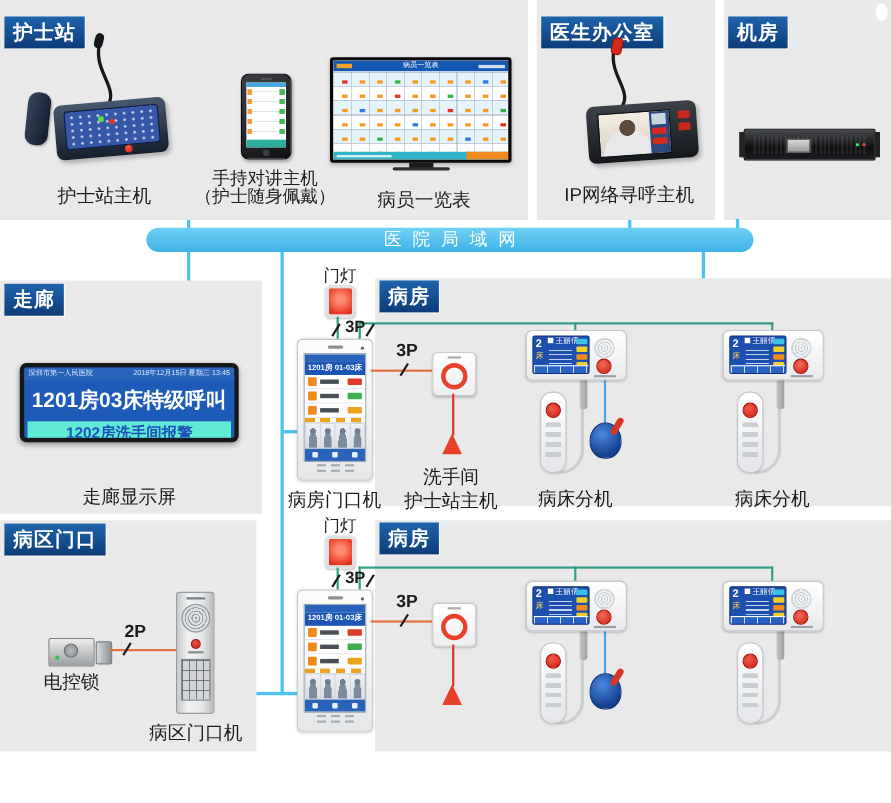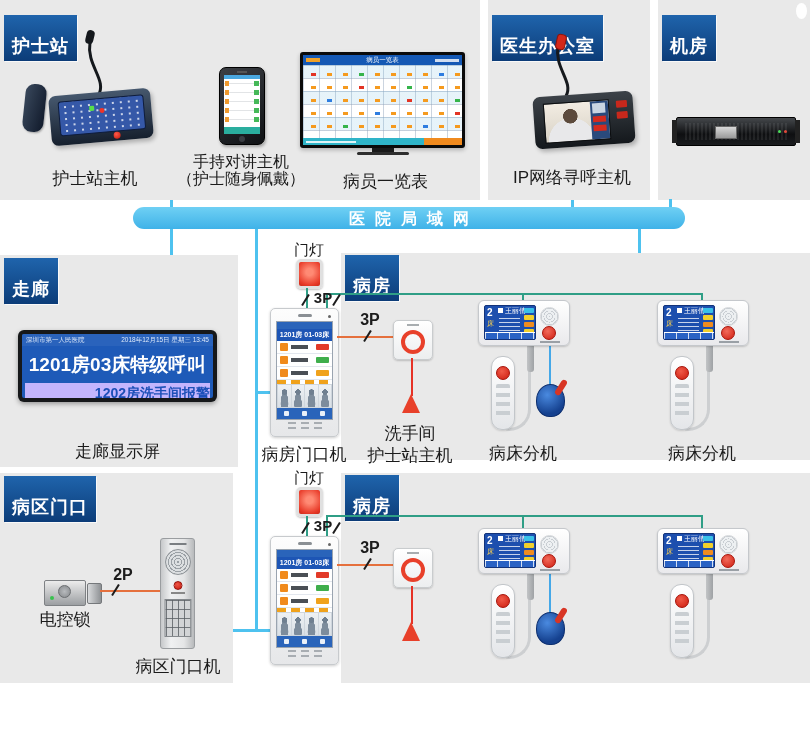--- a/index.html
+++ b/index.html
@@ -1,36 +1,36 @@
 <!DOCTYPE html>
 <html><head>
 <meta charset="utf-8">
 <style>
   html,body{margin:0;padding:0;background:#fff}
   #app{position:relative;width:810px;height:730px;background:#fff;overflow:hidden;
        font-family:"Liberation Sans","DejaVu Sans",sans-serif}
   .abs{position:absolute}
   .panel{position:absolute;background:#e9e9e9}
   .hdr{position:absolute;background:linear-gradient(#1f64ac,#0c3c78);color:#fff;font-weight:bold;
-       font-size:18px;line-height:1;padding:22px 8px 6px;letter-spacing:1px;white-space:nowrap;
+       font-size:18px;line-height:1;padding:5px 8px 6px;letter-spacing:1px;white-space:nowrap;
        box-shadow:1px 1px 0 rgba(255,255,255,.7)}
   .cap{position:absolute;text-align:center;font-size:17px;color:#1b1b1b;white-space:nowrap}
   .cap-sm{font-size:16px}
   .wl{position:absolute;font-size:16px;font-weight:bold;color:#1c1c1c;text-align:center}
   .wl-sm{font-size:15px}
   .wire{position:absolute}
   .w-blue{background:#4ec2ef}
   .w-teal{background:#2f9e86}
   .w-org{background:#e5703d}
   .w-red{background:#e63226}
   .tick{position:absolute;width:13px;height:2px;background:#1c1c1c;transform:rotate(-58deg)}
 
   
   .lan{position:absolute;left:133px;top:207px;width:552px;height:22px;border-radius:11px;
-       background:linear-gradient(#6fd0f4,#3fb2e8);color:#fff;font-size:16px;font-weight:bold;
+       background:linear-gradient(#6fd0f4,#3fb2e8);color:#fff;font-size:16px;font-weight:normal;
        text-align:center;line-height:23px;letter-spacing:10px;text-indent:10px}
   .lan-cap{position:absolute;right:3px;top:3px;width:11px;height:16px;border-radius:50%;background:#fff;opacity:.95}
 
   
   .bottom{position:absolute;left:0;top:699px;width:810px;height:26px;background:#d6d6d6;color:#3c3c3c;
           font-size:18px;text-align:center;line-height:26px;letter-spacing:2px;cursor:pointer}
 
   
   .nh-handset{position:absolute;left:24px;top:84px;width:21px;height:48px;border-radius:9px;
       background:linear-gradient(100deg,#39485c,#10192a);transform:rotate(6deg);box-shadow:1px 1px 2px rgba(0,0,0,.3)}
@@ -101,22 +101,22 @@
   .srv-led{position:absolute;right:14px;top:12px;width:3px;height:3px;border-radius:50%;background:#4ae05a;box-shadow:6px 0 0 #e04a3a}
 
   
   .cor-frame{position:absolute;left:18px;top:330px;width:199px;height:72px;background:#16181a;border-radius:6px;
       padding:4px;box-sizing:border-box;box-shadow:0 2px 5px rgba(0,0,0,.35)}
   .cor-screen{position:relative;width:100%;height:100%;background:#1e5ab8;border-radius:2px;overflow:hidden}
   .cor-hdr{position:absolute;top:0;left:0;right:0;height:12px;background:#2a63bc;color:#dce8fa;font-size:6.5px;
       line-height:12px;display:flex;justify-content:space-between;padding:0 4px}
   .cor-call{position:absolute;top:12px;left:0;right:0;height:37px;color:#fff;font-size:19px;font-weight:bold;
       text-align:center;line-height:37px}
-  .cor-alarm{position:absolute;top:49px;left:3px;right:3px;height:21px;background:#c4b5fd;color:#1d50b8;
-      font-size:14px;font-weight:bold;text-align:right;line-height:21px}
+  .cor-alarm{position:absolute;top:49px;left:3px;right:3px;height:21px;background:#5eead4;color:#1d50b8;
+      font-size:14px;font-weight:bold;text-align:center;line-height:21px}
 
   
   .lamp{position:absolute;width:27px;height:30px;box-sizing:border-box;border:3px solid #e0e0e0;border-radius:5px;
       background:radial-gradient(circle at 50% 42%,#ff8a74 20%,#e83a28 75%,#c82818);box-shadow:0 1px 2px rgba(0,0,0,.25)}
 
   
   .door-unit{position:absolute;width:67px;height:127px;background:linear-gradient(#fdfdfd,#e6e7e9);
       border:1px solid #c7cacd;border-radius:5px;box-shadow:0 1px 3px rgba(0,0,0,.2)}
   .du-mic{position:absolute;left:50%;transform:translateX(-50%);top:5px;width:14px;height:3px;background:#8a8f94;border-radius:2px}
   .du-cam{position:absolute;right:7px;top:6px;width:3px;height:3px;border-radius:50%;background:#666}

